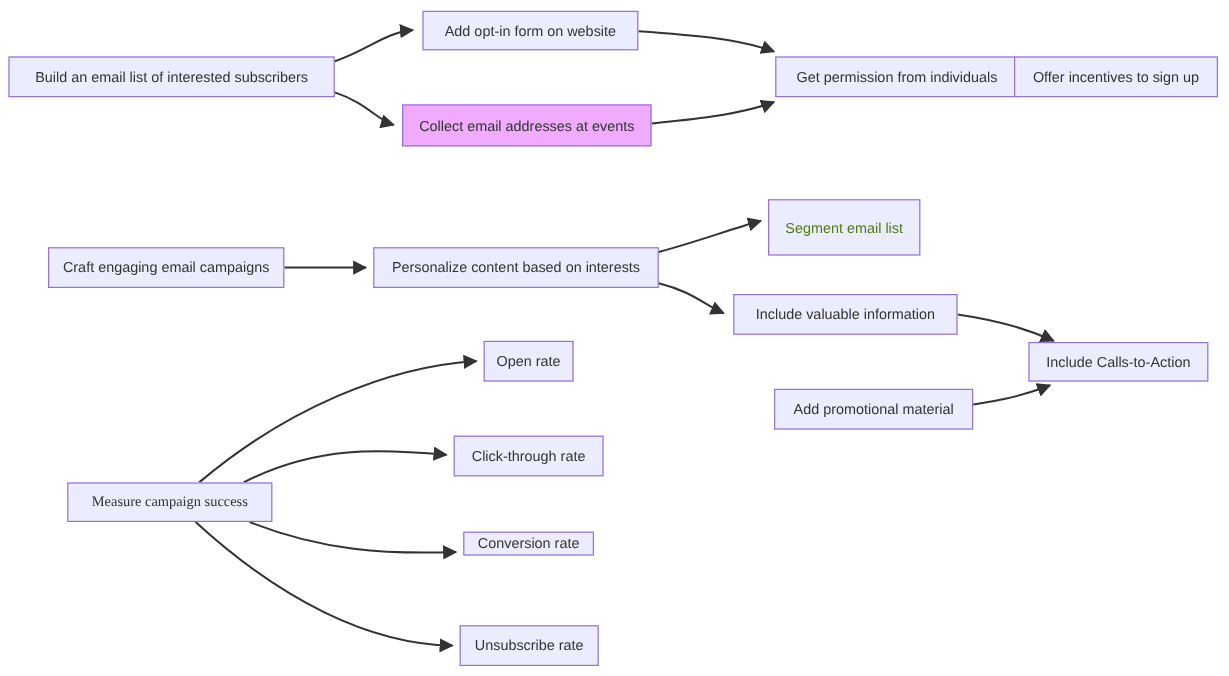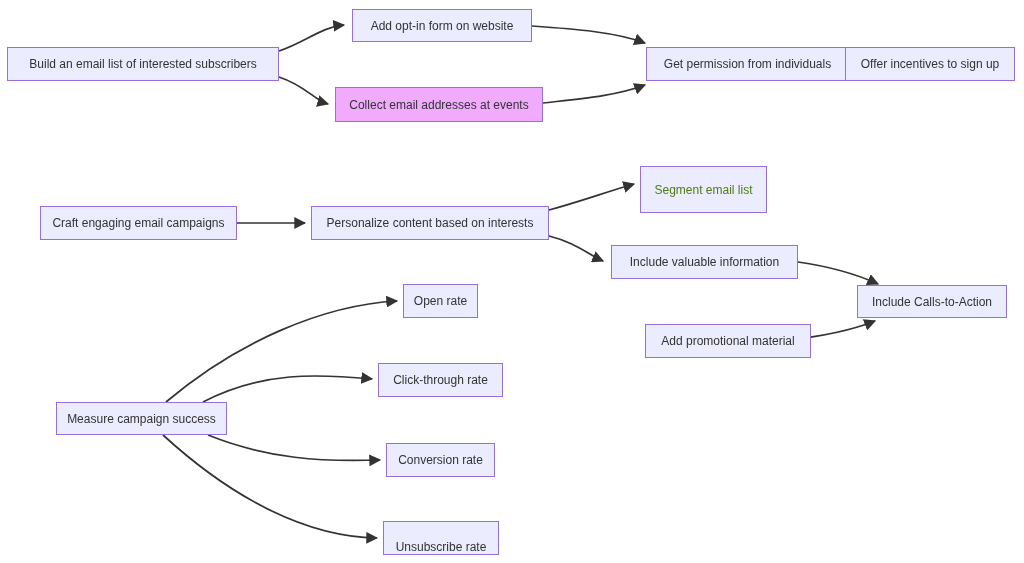--- a/index.html
+++ b/index.html
@@ -95,28 +95,28 @@
   </div>
     <div class="node" style="left: 611px; top: 245px; width: 187px; height: 34px; background: rgb(236, 236, 255); border-color: rgb(147, 112, 219); color: rgb(51, 51, 51);">
     <span class="node-label">Include valuable information</span>
   </div>
     <div class="node" style="left: 621px; top: 324px; width: 166px; height: 34px; background: rgb(236, 236, 255); border-color: rgb(147, 112, 219); color: rgb(51, 51, 51); margin-left: 24px;">
     <span class="node-label">Add promotional material</span>
   </div>
     <div class="node" style="left: 857px; top: 285px; width: 150px; height: 33px; background: rgb(236, 236, 255); border-color: rgb(147, 112, 219); color: rgb(51, 51, 51);">
     <span class="node-label">Include Calls-to-Action</span>
   </div>
-    <div class="node" style="left: 56px; top: 402px; width: 171px; height: 33px; background: rgb(236, 236, 255); border-color: rgb(147, 112, 219); color: rgb(51, 51, 51);">
+    <div class="node" style="left: 56px; top: 402px; width: 171px; height: 33px; background: rgb(236, 236, 255); border-color: rgb(147, 112, 219); color: rgb(51, 51, 51); font-family: Liberation Serif, serif;">
     <span class="node-label">Measure campaign success</span>
   </div>
     <div class="node" style="left: 403px; top: 284px; width: 75px; height: 34px; background: rgb(236, 236, 255); border-color: rgb(147, 112, 219); color: rgb(51, 51, 51); text-align: right;">
     <span class="node-label">Open rate</span>
   </div>
     <div class="node" style="left: 378px; top: 363px; width: 125px; height: 34px; background: rgb(236, 236, 255); border-color: rgb(147, 112, 219); color: rgb(51, 51, 51);">
     <span class="node-label">Click-through rate</span>
   </div>
-    <div class="node" style="left: 386px; top: 443px; width: 109px; height: 34px; background: rgb(236, 236, 255); border-color: rgb(147, 112, 219); color: rgb(51, 51, 51);">
+    <div class="node" style="left: 386px; top: 443px; width: 109px; height: 20px; background: rgb(236, 236, 255); border-color: rgb(147, 112, 219); color: rgb(51, 51, 51);">
     <span class="node-label">Conversion rate</span>
   </div>
-    <div class="node" style="left: 383px; top: 521px; width: 116px; height: 34px; background: rgb(236, 236, 255); border-color: rgb(147, 112, 219); color: rgb(51, 51, 51); align-items: flex-end;">
+    <div class="node" style="left: 383px; top: 521px; width: 116px; height: 34px; background: rgb(236, 236, 255); border-color: rgb(147, 112, 219); color: rgb(51, 51, 51);">
     <span class="node-label">Unsubscribe rate</span>
   </div>
   </div>
 
 </body></html>

